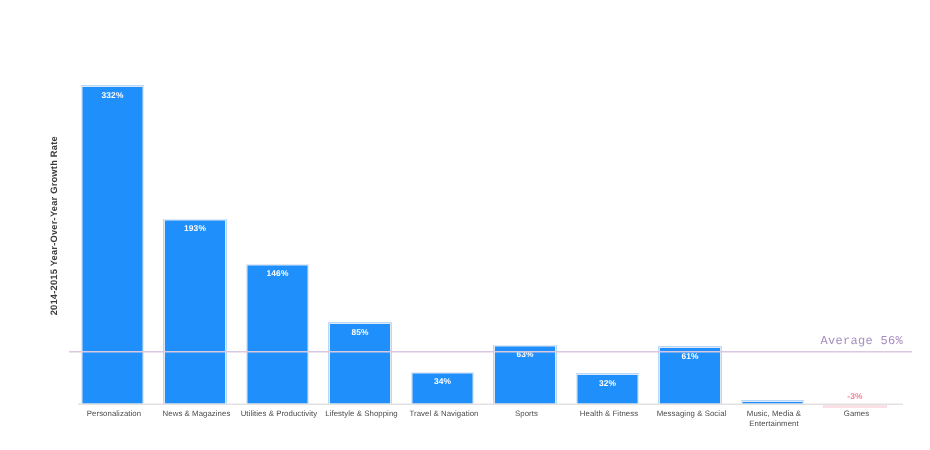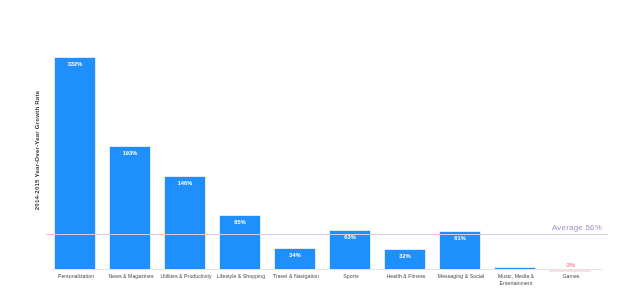--- a/index.html
+++ b/index.html
@@ -31,20 +31,21 @@
   }
   
   .avgline{
     position:absolute;left:-6px;width:562px;height:1px;
     background:#d9c8e0;
   }
   .avglabel{
     position:absolute;right:0;
     font-size:8px;color:#a58cc0;letter-spacing:.2px;
     transform:translateY(-11px);
+    font-family:Liberation Mono, monospace;
   }
 
   
   .bars{
     position:absolute;left:0;top:0;width:550px;height:252px;
   }
   .bar-slot{
     position:absolute;bottom:0;width:46px;height:252px;
   }
   .bar{

